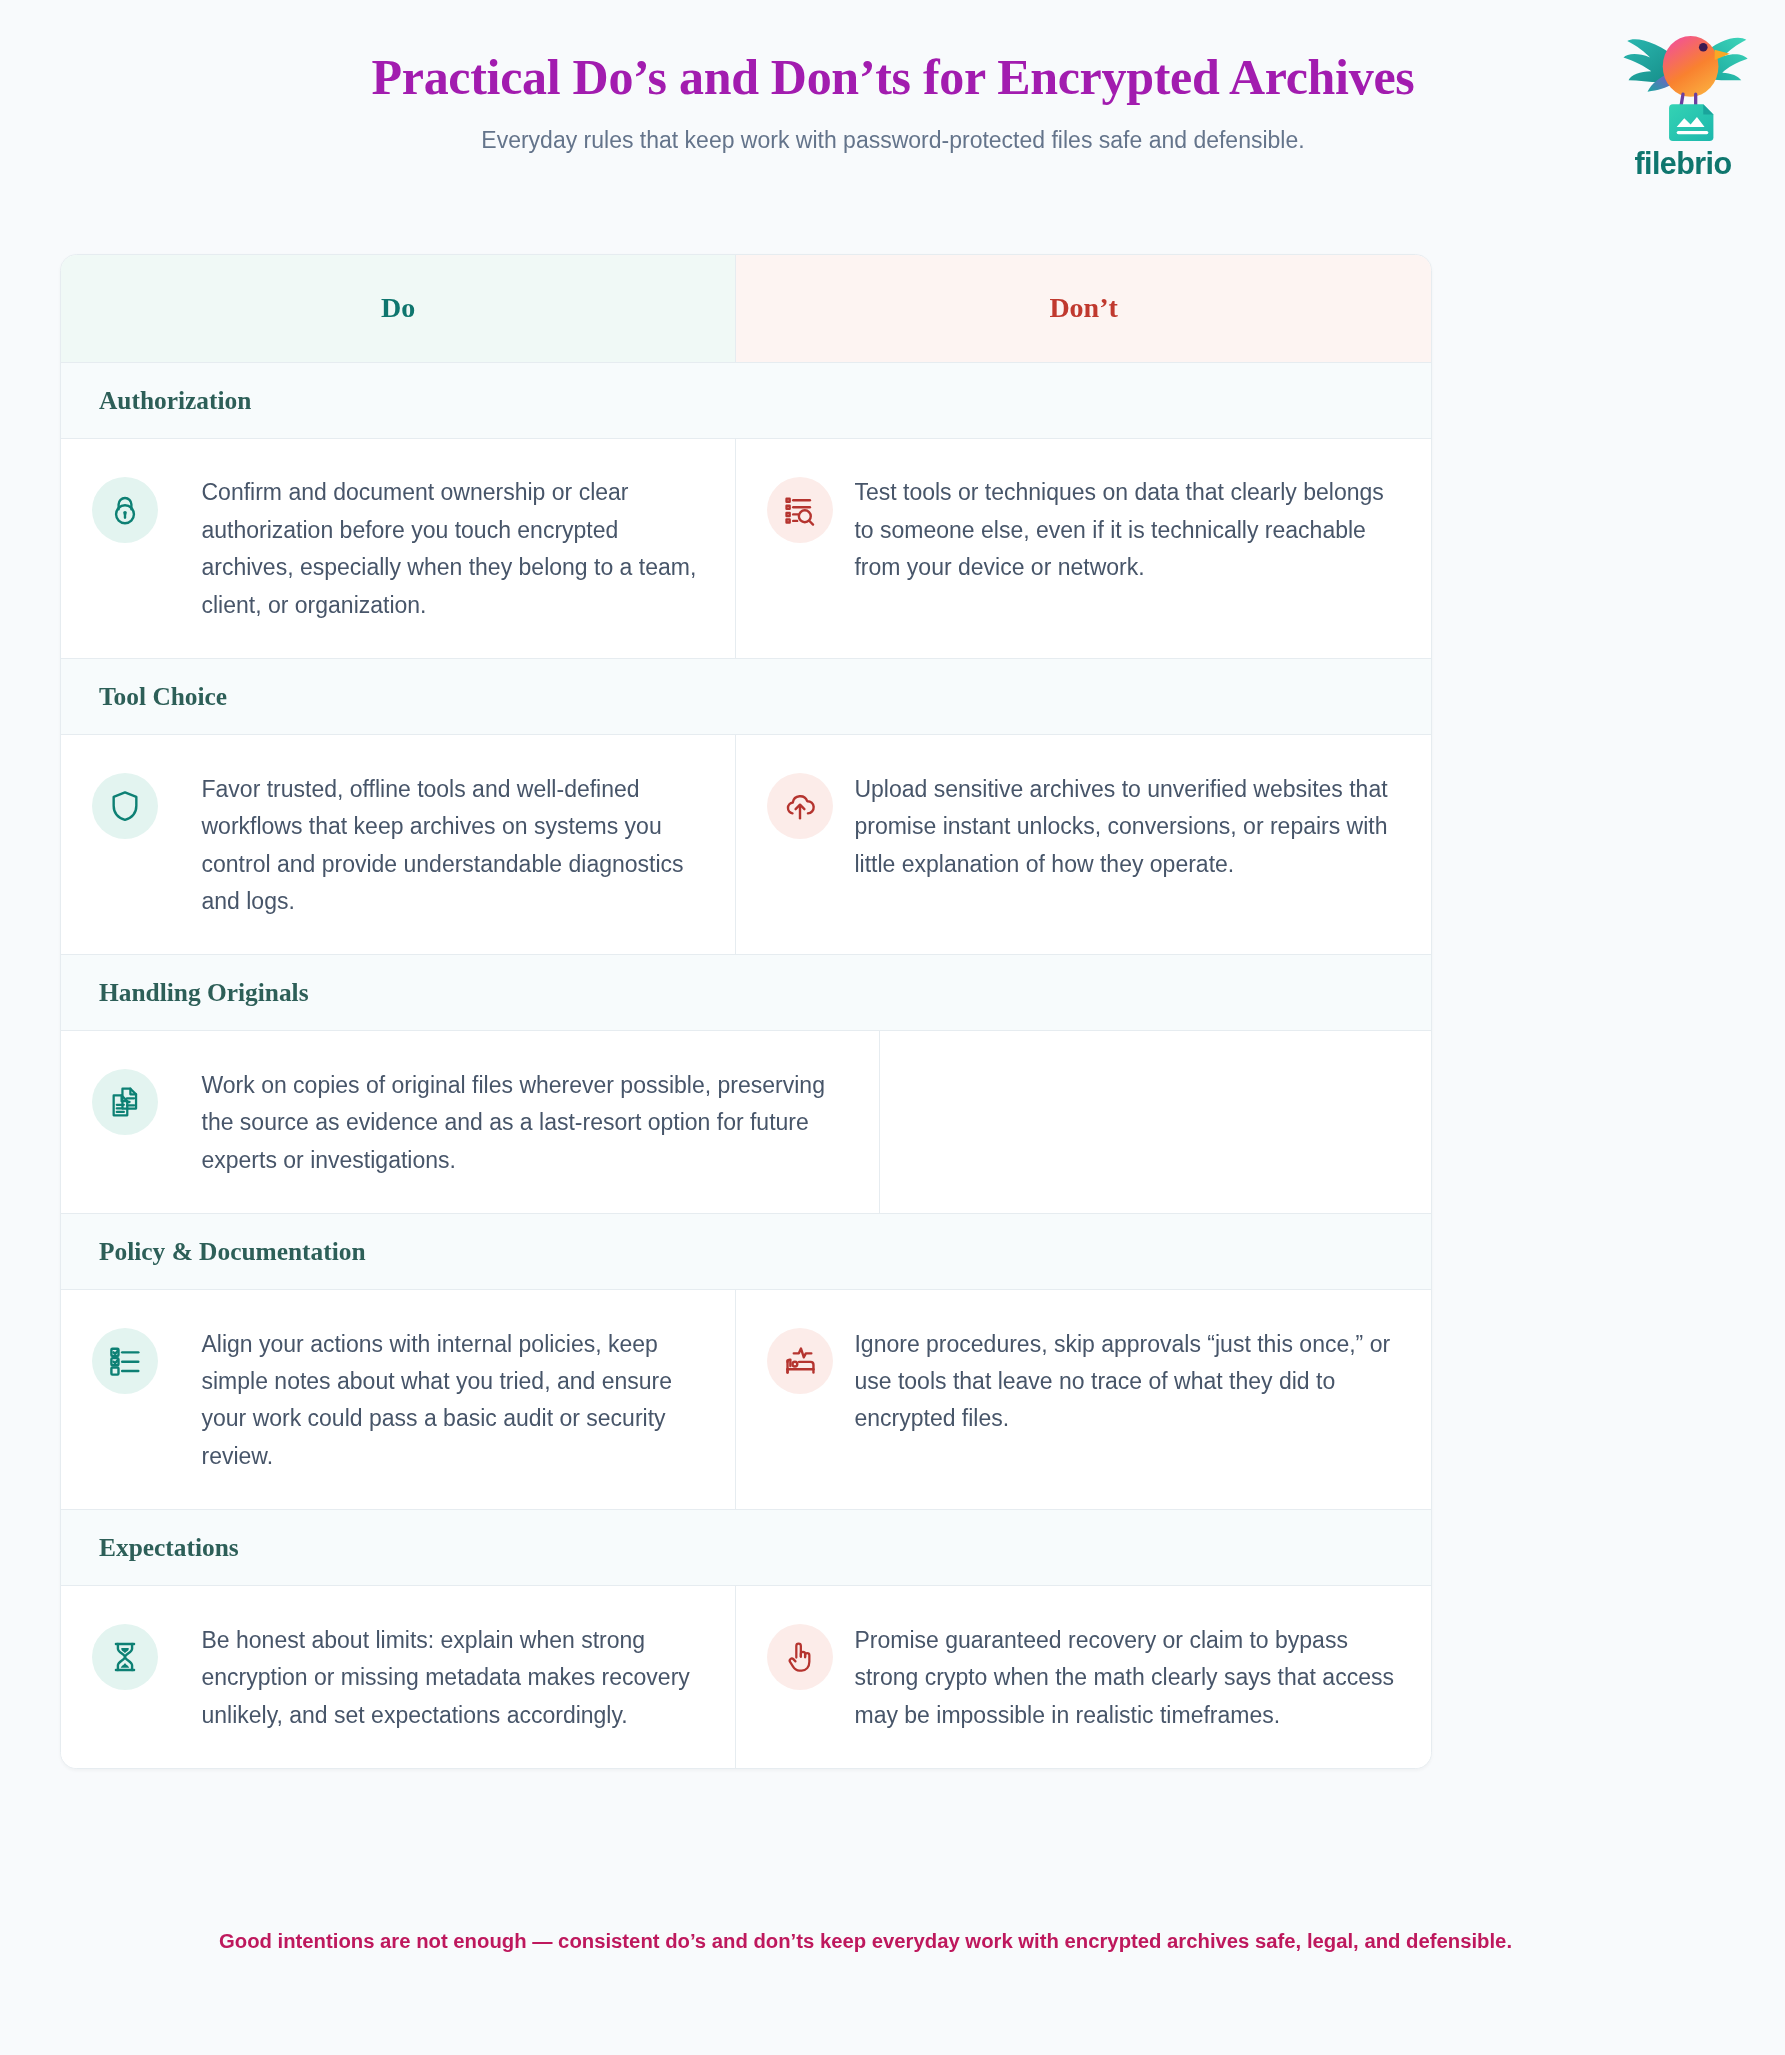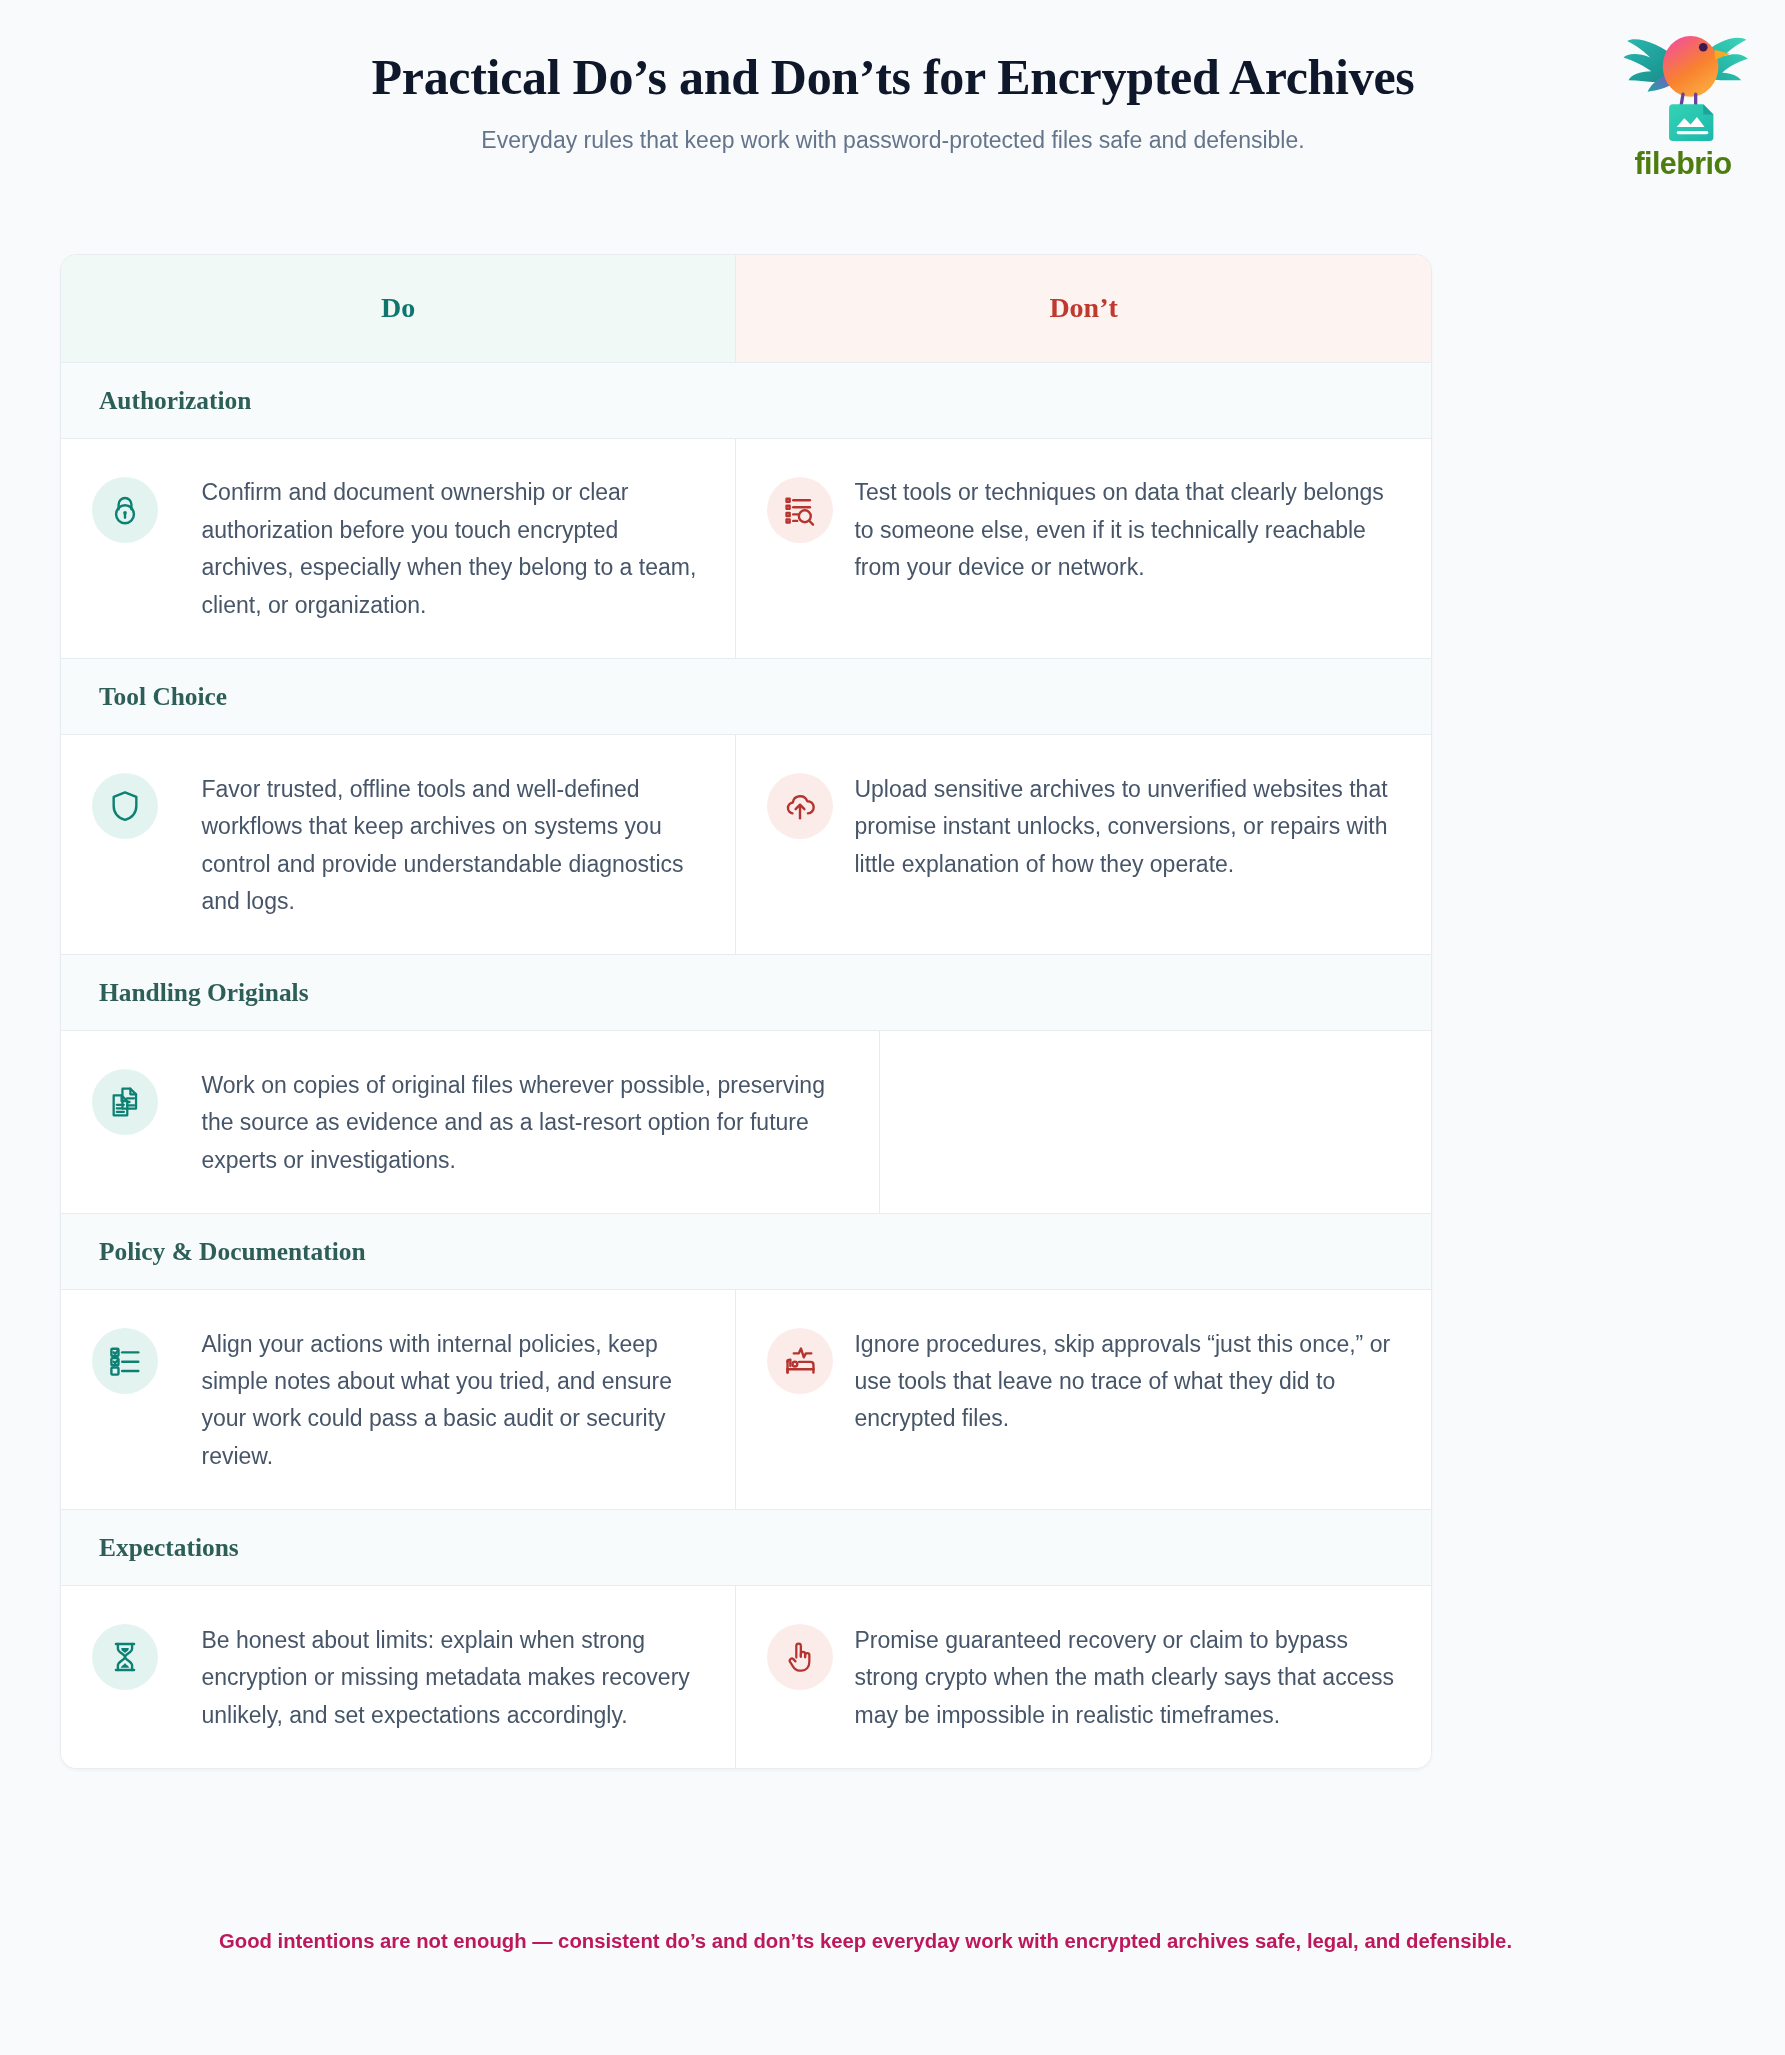--- a/index.html
+++ b/index.html
@@ -24,21 +24,21 @@
     position: relative;
     padding: 50px 0 0 0;
     text-align: center;
   }
 
   .title {
     font-family: "Liberation Serif", serif;
     font-weight: bold;
     font-size: 50px;
     line-height: 1.1;
-    color: #0f172a;
+    color: #a21caf;
     letter-spacing: -0.3px;
   }
 
   .subtitle {
     margin-top: 21.6px;
     font-family: "Liberation Sans", sans-serif;
     font-size: 23px;
     color: #64748b;
     font-weight: 400;
   }
@@ -50,21 +50,21 @@
     right: 27px;
     width: 152px;
     text-align: center;
   }
   .logo-mark { width: 152px; height: 127px; display:block; }
   .logo-word {
     margin-top: 1.3px;
     font-family: "Liberation Sans", sans-serif;
     font-weight: bold;
     font-size: 30.5px;
-    color: #4d7c0f;
+    color: #0f766e;
     letter-spacing: -0.6px;
   }
 
   
   .card {
     position: absolute;
     left: 60px;
     top: 254px;
     width: 1372px;
     background: #ffffff;

